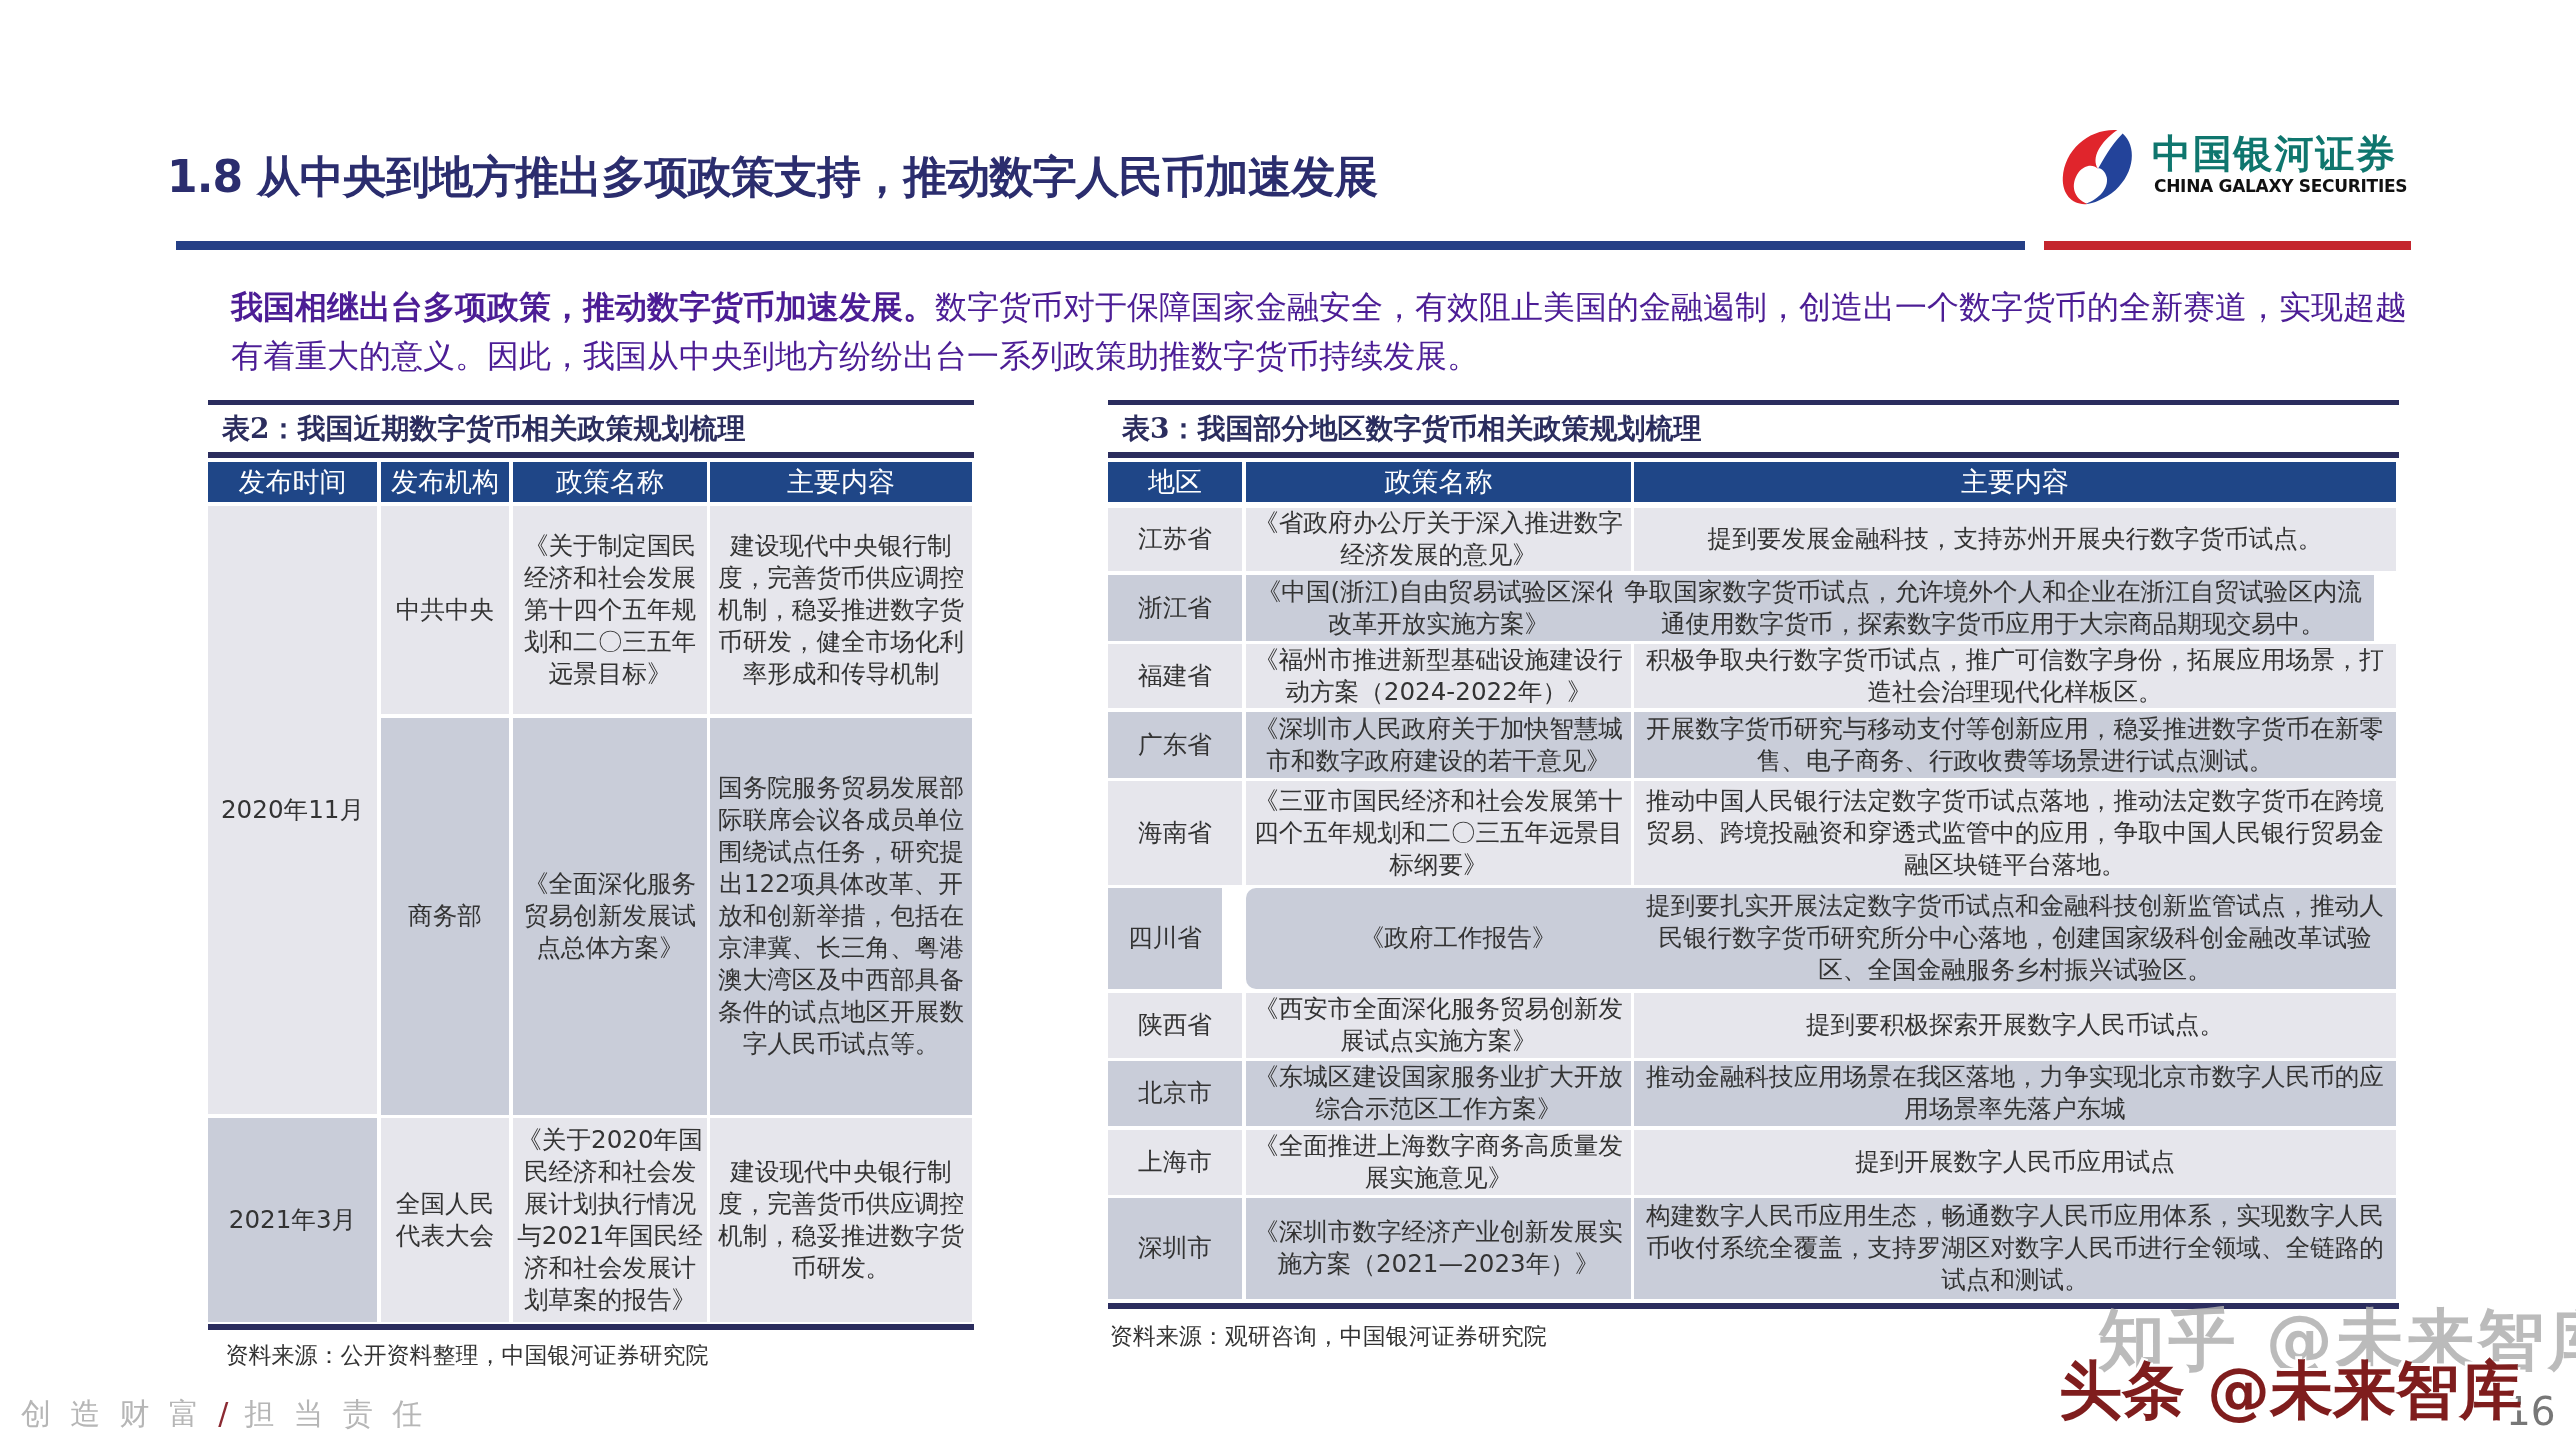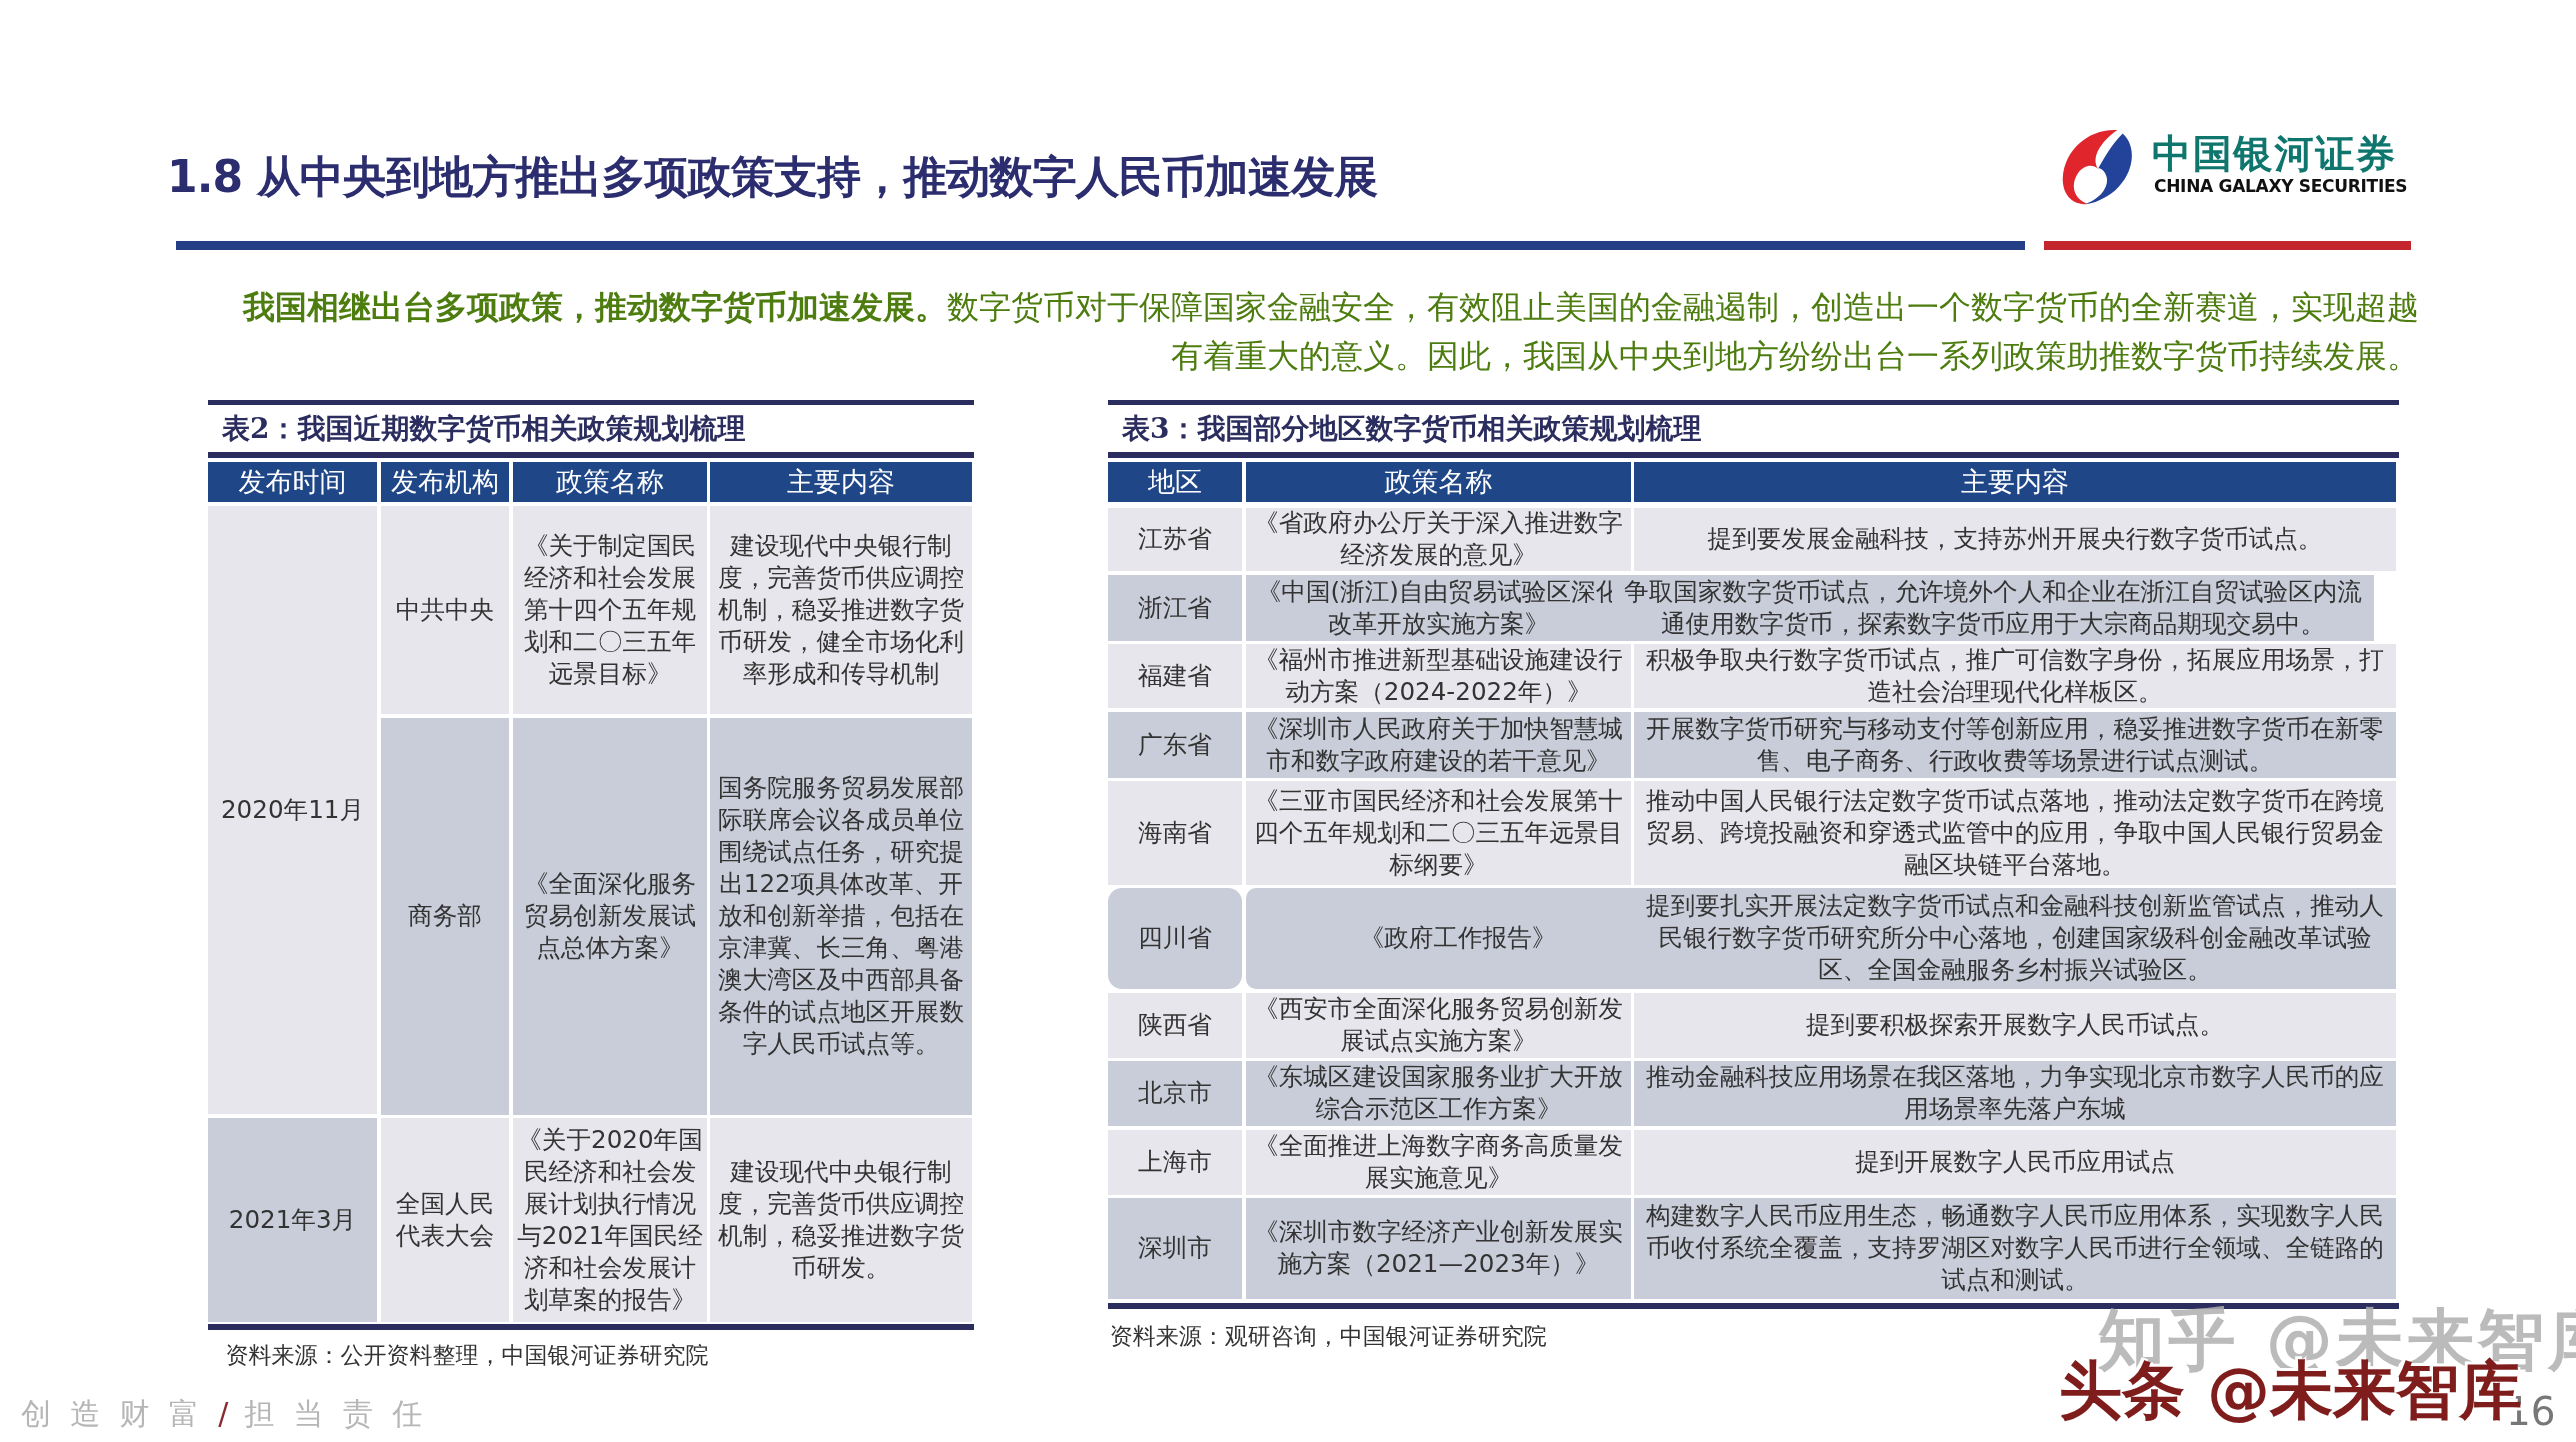--- a/index.html
+++ b/index.html
@@ -15,21 +15,21 @@
 
   
   .logo { left: 2054px; top: 123px; width: 369px; height: 88px; }
   .logo-mark { position: absolute; left: 0; top: 0; width: 88px; height: 88px; }
   .logo-cn { position: absolute; left: 98px; top: 3.5px; font-size: 39px; font-weight: bold; color: #0f766e;
              letter-spacing: 1.8px; white-space: nowrap; }
   .logo-en { position: absolute; left: 100px; top: 53px; font-size: 17px; font-weight: bold; color: #111;
              white-space: nowrap; letter-spacing: -0.3px; }
 
   
-  .intro { left: 215px; top: 283px; width: 2204px; font-size: 32px; line-height: 49px; color: #4d7c0f; text-align: right; }
+  .intro { left: 231px; top: 283px; width: 2204px; font-size: 32px; line-height: 49px; color: #4c1d95; }
   .intro b { font-weight: bold; }
 
   
   .tbl-wrap { position: absolute; }
   .tbl-rule { height: 5.3px; background: #2b2d5e; }
   .tbl-caption { font-family: "DejaVu Serif", "Liberation Serif", serif; font-weight: bold; font-size: 28px;
                  color: #2b2d5e; height: 47px; line-height: 47px; padding-left: 14px; white-space: nowrap; }
   .grid { position: relative; }
   .hdr { position: absolute; background: #1f4687; color: #fff; font-size: 27px; text-align: center;
          display: flex; align-items: center; justify-content: center; }
@@ -123,21 +123,21 @@
     <div class="cell light" style="left:526px; top:186px; width:762px; height:64px;">积极争取央行数字货币试点，推广可信数字身份，拓展应用场景，打造社会治理现代化样板区。</div>
 
     <div class="cell dark" style="left:0; top:254px; width:134px; height:66px;">广东省</div>
     <div class="cell dark" style="left:138px; top:254px; width:385px; height:66px;">《深圳市人民政府关于加快智慧城市和数字政府建设的若干意见》</div>
     <div class="cell dark" style="left:526px; top:254px; width:762px; height:66px;">开展数字货币研究与移动支付等创新应用，稳妥推进数字货币在新零售、电子商务、行政收费等场景进行试点测试。</div>
 
     <div class="cell light" style="left:0; top:323px; width:134px; height:104px;">海南省</div>
     <div class="cell light" style="left:138px; top:323px; width:385px; height:104px;">《三亚市国民经济和社会发展第十四个五年规划和二〇三五年远景目标纲要》</div>
     <div class="cell light" style="left:526px; top:323px; width:762px; height:104px;">推动中国人民银行法定数字货币试点落地，推动法定数字货币在跨境贸易、跨境投融资和穿透式监管中的应用，争取中国人民银行贸易金融区块链平台落地。</div>
 
-    <div class="cell dark" style="left:0; top:430px; width:134px; height:101px;border-radius:14px;">四川省</div>
+    <div class="cell dark" style="left:0; top:430px; width:114px; height:101px;">四川省</div>
     <div class="cell dark" style="left:138px; top:430px; width:424px; height:101px;border-radius:10px;">《政府工作报告》</div>
     <div class="cell dark" style="left:526px; top:430px; width:762px; height:101px;">提到要扎实开展法定数字货币试点和金融科技创新监管试点，推动人民银行数字货币研究所分中心落地，创建国家级科创金融改革试验区、全国金融服务乡村振兴试验区。</div>
 
     <div class="cell light" style="left:0; top:535px; width:134px; height:65px;">陕西省</div>
     <div class="cell light" style="left:138px; top:535px; width:385px; height:65px;">《西安市全面深化服务贸易创新发展试点实施方案》</div>
     <div class="cell light" style="left:526px; top:535px; width:762px; height:65px;">提到要积极探索开展数字人民币试点。</div>
 
     <div class="cell dark" style="left:0; top:603px; width:134px; height:65px;">北京市</div>
     <div class="cell dark" style="left:138px; top:603px; width:385px; height:65px;">《东城区建设国家服务业扩大开放综合示范区工作方案》</div>
     <div class="cell dark" style="left:526px; top:603px; width:762px; height:65px;">推动金融科技应用场景在我区落地，力争实现北京市数字人民币的应用场景率先落户东城</div>

